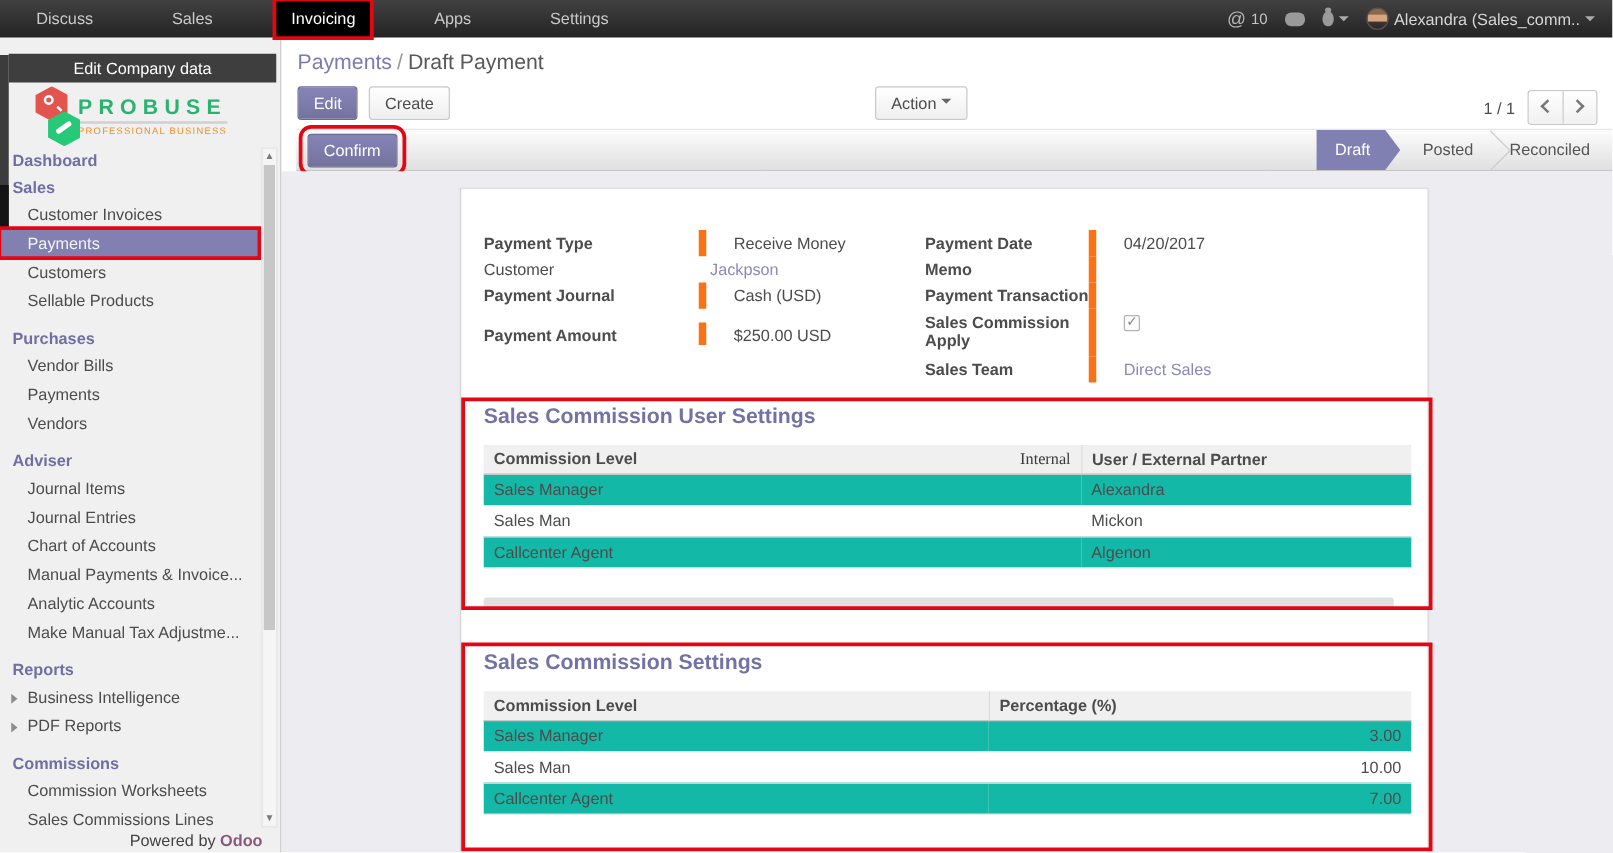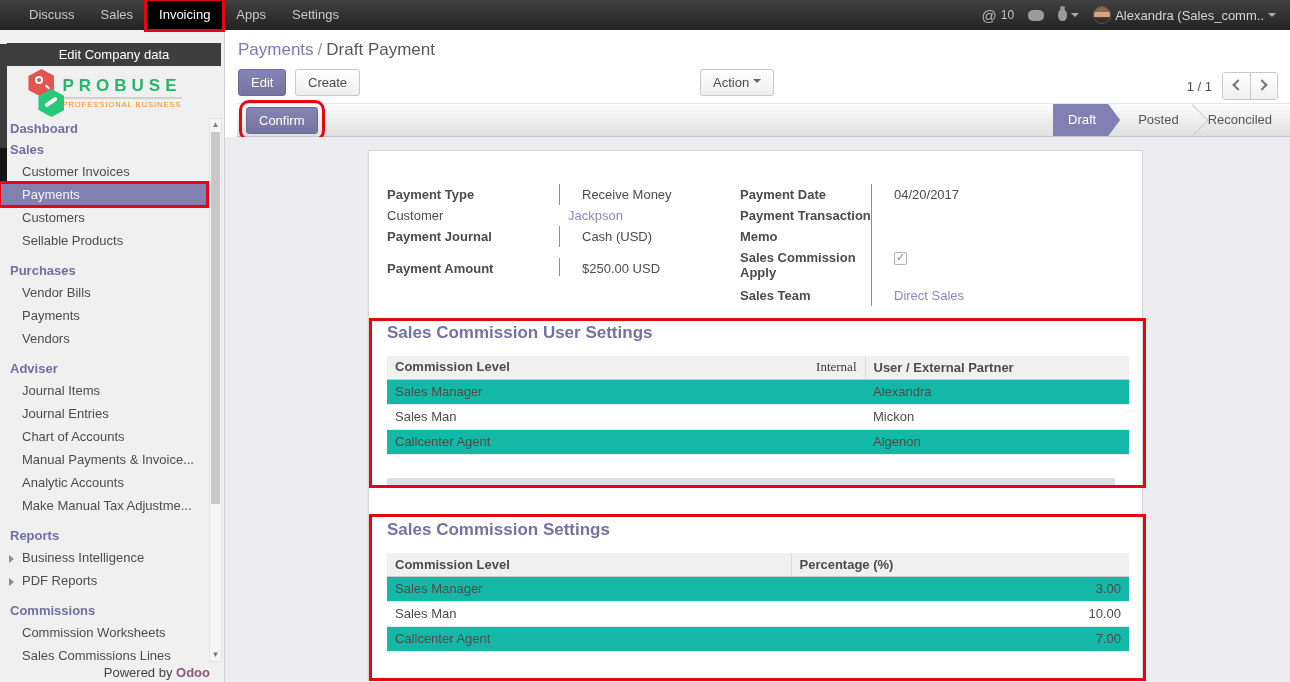--- a/index.html
+++ b/index.html
@@ -2,21 +2,21 @@
 <html><head>
 <meta charset="utf-8">
 <style>
   * { margin:0; padding:0; box-sizing:border-box; }
   html,body { width:1290px; height:682px; overflow:hidden;
     font-family:"Liberation Sans", sans-serif; background:#fff; position:relative; }
 
   
   .navbar { position:absolute; left:0; top:0; width:1290px; height:30px;
     background:linear-gradient(#414141,#232323); display:flex; align-items:stretch; z-index:30; }
-  .nav-left { display:flex; margin-left:16px; }
+  .nav-left { display:flex; margin-left:16px;gap:37px; }
   .nav-item { color:#c9c9c9; font-size:13px; line-height:30px; padding:0 13px; cursor:pointer; }
   .nav-item.active { background:#000; color:#fff; outline:3px solid #e40613; outline-offset:-1px; }
   .nav-right { margin-left:auto; display:flex; align-items:center; gap:14px; padding-right:14px; color:#bdbdbd; }
   .sysitem { display:flex; align-items:center; gap:4px; font-size:12px; color:#c4c4c4; cursor:pointer; }
   .at-glyph { font-size:15px; color:#b5b5b5; }
   .chat-bubble { width:16px; height:11px; background:#9a9a9a; border-radius:5px; position:relative; display:inline-block; }
   .chat-bubble::after { content:""; position:absolute; left:3px; bottom:-4px; border:4px solid transparent; border-top-color:#9a9a9a; border-left-width:2px; border-right-width:2px; }
   .bug { width:9px; height:12px; background:#9a9a9a; border-radius:50% 50% 45% 45%; position:relative; display:inline-block; }
   .bug::before { content:""; position:absolute; top:-3px; left:2px; width:5px; height:4px; background:#9a9a9a; border-radius:50%; }
   .caret-down { width:0; height:0; border:4px solid transparent; border-top-color:#aaa; margin-top:4px; display:inline-block; }
@@ -95,21 +95,21 @@
 
   
   .fgroup { position:absolute; font-size:13px; color:#4c4c4c; }
   .fgroup.left { left:18px; top:33px; width:352px; }
   .fgroup.right { left:371px; top:33px; width:380px; }
   .frow { display:flex; min-height:21px; }
   .frow .flabel { width:172px; font-weight:bold; padding-top:3px; }
   .fgroup.right .flabel { width:131px; }
   .frow .flabel.normal { font-weight:normal; }
   .frow .fvalue { flex:1; padding:3px 0 0 9px; }
-  .frow .fvalue.vline { border-left:1px solid #f97316;padding-left:22px; }
+  .frow .fvalue.vline { border-left:6px solid #f97316;padding-left:22px; }
   .frow.gap9 { margin-top:9px;align-items:center; }
   .flink { color:#8a89ba; cursor:pointer; }
   .checkbox { display:inline-block; width:13px; height:13px; border:1px solid #b3b3b3; background:#fbfbfb;
     border-radius:2px; position:relative; margin-top:2px; cursor:pointer; }
   .checkbox::after { content:"✓"; position:absolute; left:1px; top:-2px; font-size:11px; color:#8a8a8a; }
 
   
   .section-title { position:absolute; left:18px; font-size:17px; font-weight:bold; color:#7272a5; }
   .st-1 { top:172px; } .st-2 { top:369px; }
   .otable { position:absolute; left:18px; width:742px; border-collapse:collapse; font-size:13px; color:#4c4c4c; }
@@ -278,25 +278,25 @@
           <div class="fvalue vline">$250.00 USD</div>
         </div>
       </div>
 
       <div class="fgroup right">
         <div class="frow">
           <div class="flabel">Payment Date</div>
           <div class="fvalue vline">04/20/2017</div>
         </div>
         <div class="frow">
+          <div class="flabel">Memo</div>
+          <div class="fvalue vline"></div>
+        </div>
+        <div class="frow">
           <div class="flabel">Payment Transaction</div>
-          <div class="fvalue vline"></div>
-        </div>
-        <div class="frow">
-          <div class="flabel">Memo</div>
           <div class="fvalue vline"></div>
         </div>
         <div class="frow" style="min-height:38px;">
           <div class="flabel">Sales Commission Apply</div>
           <div class="fvalue vline"><span class="checkbox"></span></div>
         </div>
         <div class="frow">
           <div class="flabel">Sales Team</div>
           <div class="fvalue vline"><span class="flink">Direct Sales</span></div>
         </div>

